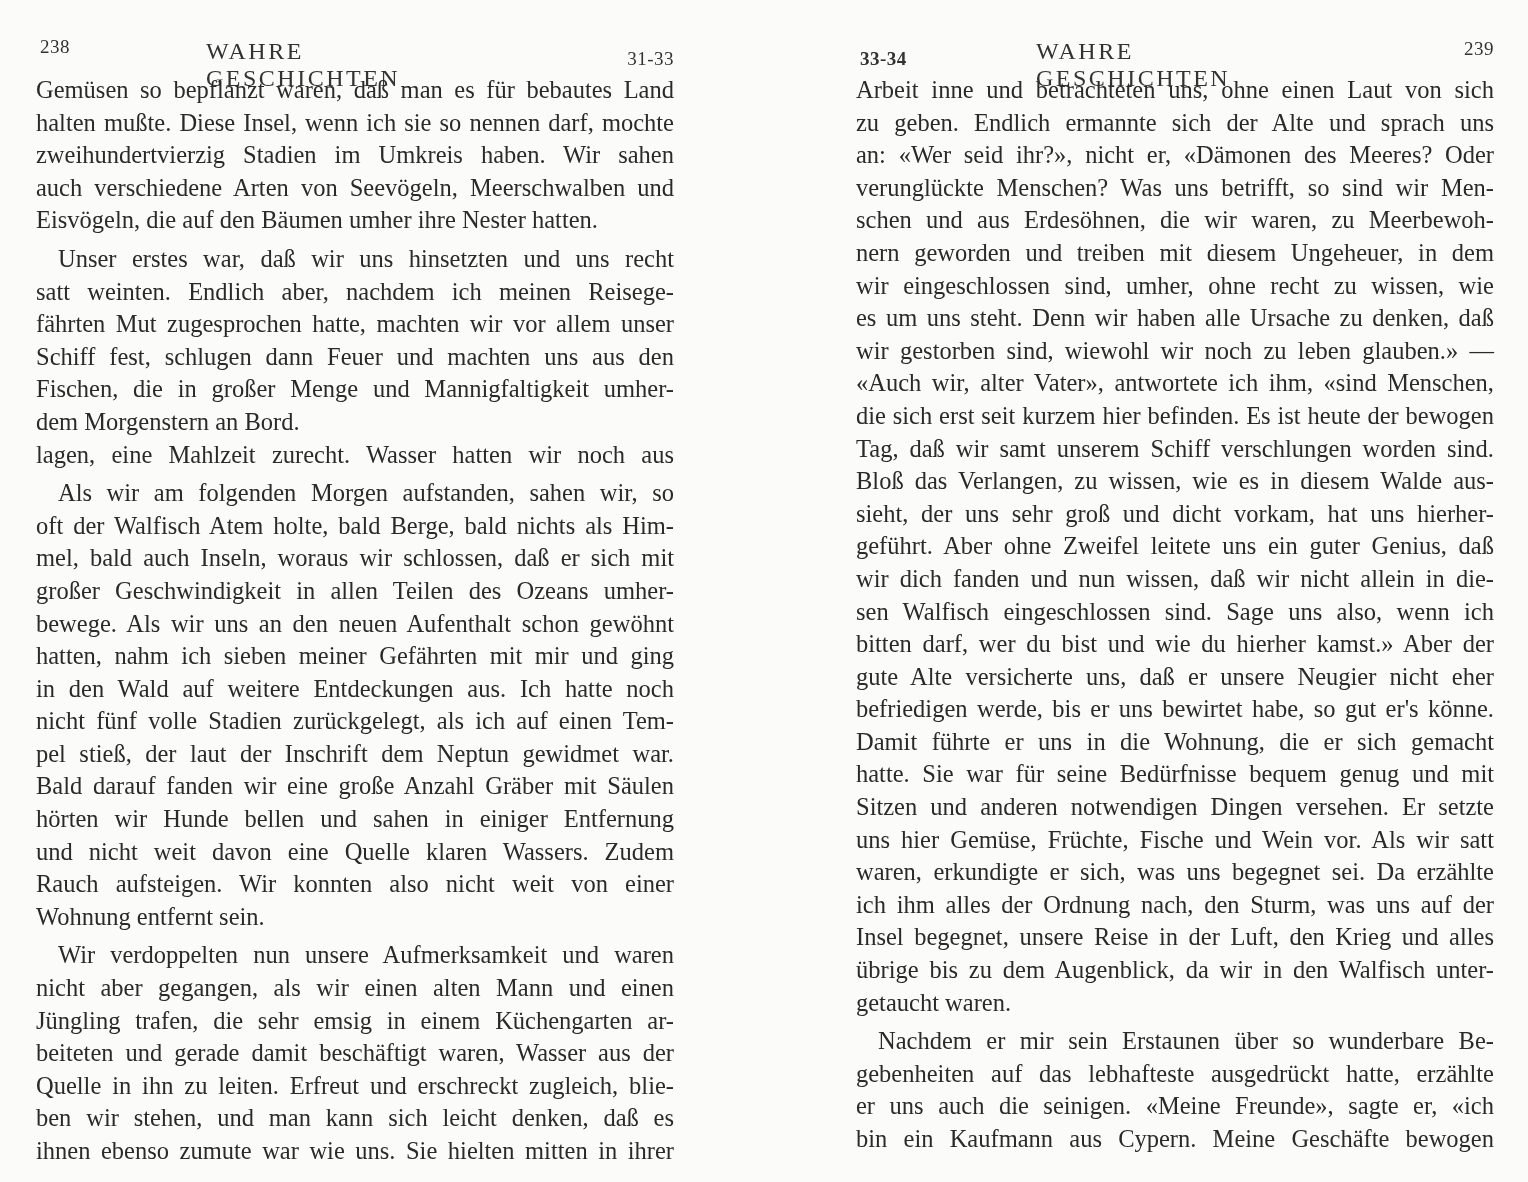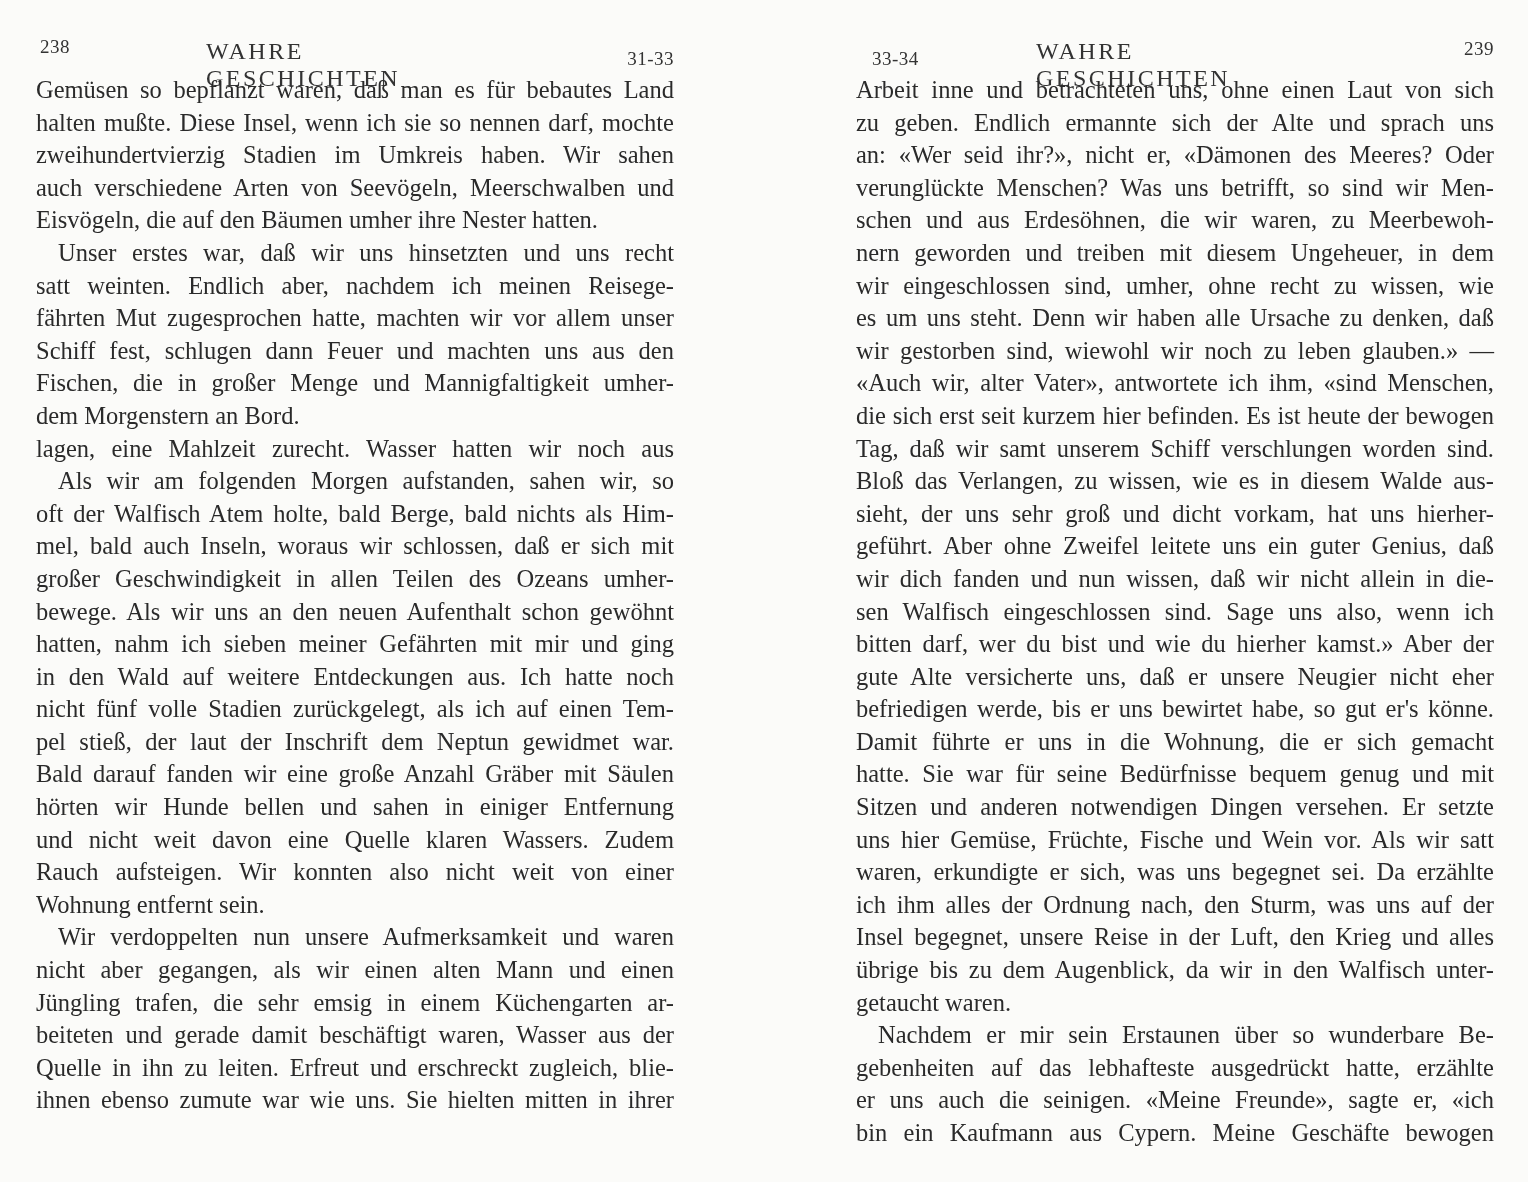--- a/index.html
+++ b/index.html
@@ -32,41 +32,41 @@
     letter-spacing: 0.5px;
   }
   .title {
     font-size: 24px;
     letter-spacing: 2.5px;
     color: #333;
     left: 0; right: 0; text-align: center;
   }
   .page.left .folio   { left: 4px; top: -2px; }
   .page.left .section { right: 0; top: 10px; }
-  .page.right .section { left: 16px; top: 10px; }
+  .page.right .section { left: 4px; top: 10px; font-weight: bold; }
   .page.right .folio   { right: 0; top: 0px; }
   .page.left .title  { left: 170px; right: auto; width: 290px; text-align: left; }
   .page.right .title { left: 180px; right: auto; width: 300px; text-align: left; }
 
   .body {
     position: absolute;
     top: 74px;
     left: 0; right: 0;
   }
   .line {
     display: block;
     height: 32.6px;
     line-height: 32.6px;
     font-size: 24.5px;
     white-space: nowrap;
     text-align: justify;
     text-align-last: justify;
   }
   .line.last { text-align-last: left; }
-  .line.indent { padding-left: 22px; }
+  .line.indent { padding-left: 22px; margin-top: 6px; }
 </style>
 </head>
 <body>
 
 <div class="spread">
 
   <div class="page left">
     <div class="runhead">
       <span class="folio">238</span>
       <span class="title">WAHRE GESCHICHTEN</span>
@@ -97,20 +97,21 @@
         <span class="line">Bald darauf fanden wir eine große Anzahl Gräber mit Säulen</span>
         <span class="line">hörten wir Hunde bellen und sahen in einiger Entfernung</span>
         <span class="line">und nicht weit davon eine Quelle klaren Wassers. Zudem</span>
         <span class="line">Rauch aufsteigen. Wir konnten also nicht weit von einer</span>
         <span class="line last">Wohnung entfernt sein.</span>
         <span class="line indent">Wir verdoppelten nun unsere Aufmerksamkeit und waren</span>
         <span class="line">nicht aber gegangen, als wir einen alten Mann und einen</span>
         <span class="line">Jüngling trafen, die sehr emsig in einem Küchengarten ar-</span>
         <span class="line">beiteten und gerade damit beschäftigt waren, Wasser aus der</span>
         <span class="line">Quelle in ihn zu leiten. Erfreut und erschreckt zugleich, blie-</span>
+        <span class="line">ben wir stehen, und man kann sich leicht denken, daß es</span>
         <span class="line">ihnen ebenso zumute war wie uns. Sie hielten mitten in ihrer</span>
       </div>
   </div>
 
   <div class="page right">
     <div class="runhead">
       <span class="section">33-34</span>
       <span class="title">WAHRE GESCHICHTEN</span>
       <span class="folio">239</span>
     </div>

